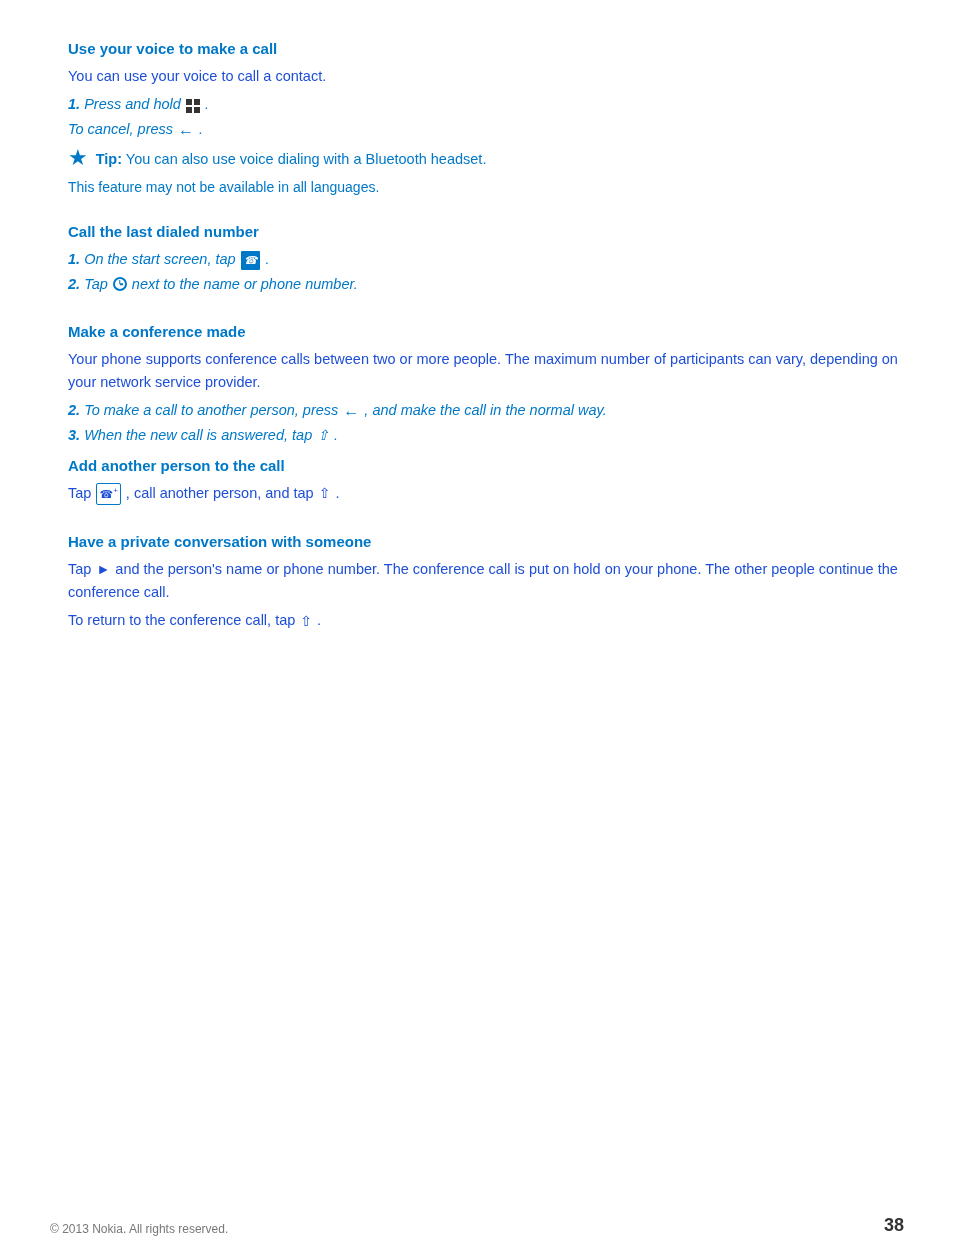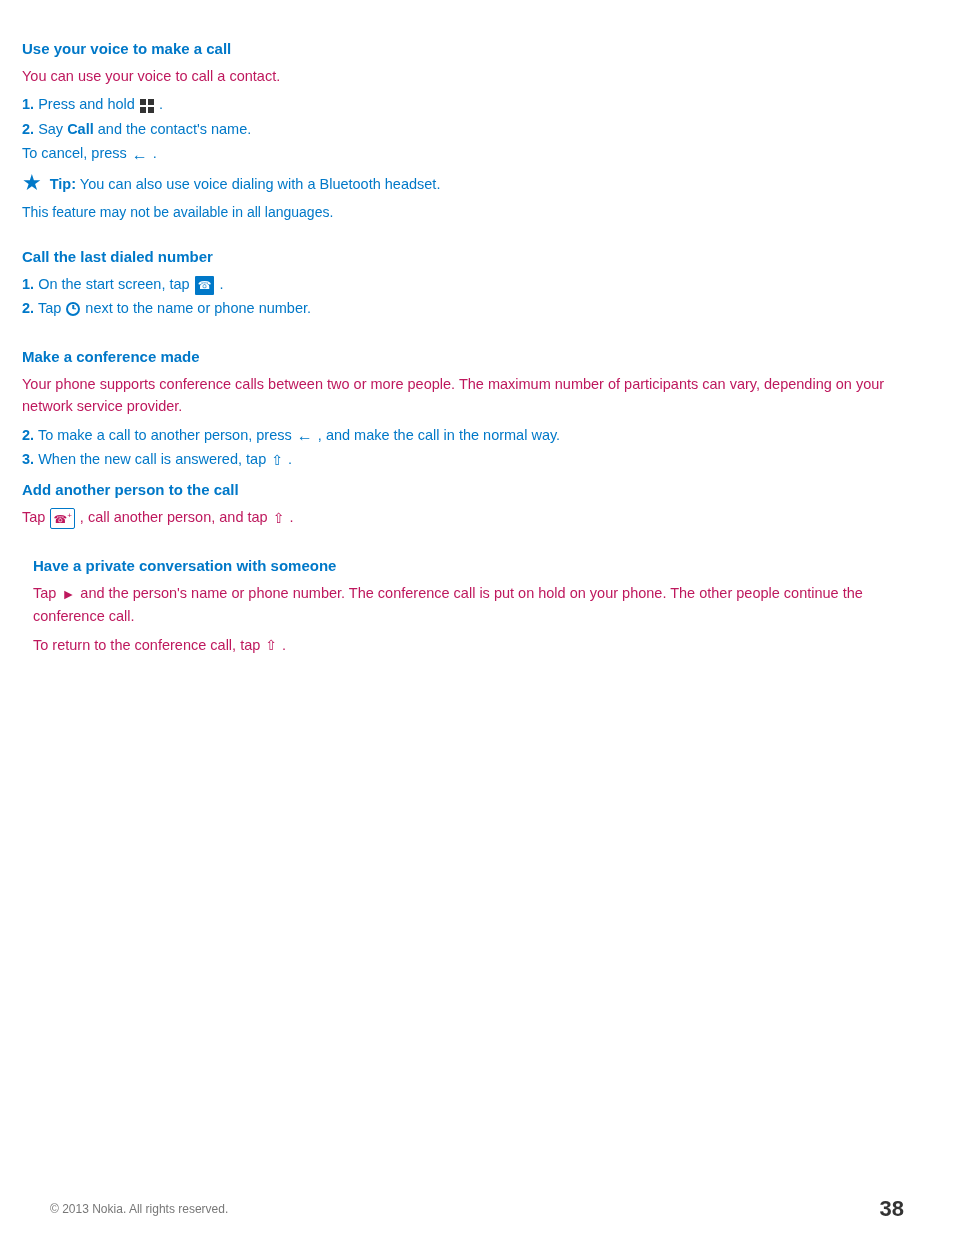--- a/index.html
+++ b/index.html
@@ -6,43 +6,44 @@
     body {
       background: #fff;
       font-family: Arial, 'Helvetica Neue', sans-serif;
       font-size: 15px;
       color: #333;
       width: 954px;
       min-height: 1258px;
       position: relative;
     }
     .page {
-      padding: 40px 50px 60px 22px;
+      padding: 40px 50px 60px 68px;
       max-width: 954px;
     }
     .section {
       margin-bottom: 28px;
     }
     .section-title {
       color: #0078c8;
       font-weight: bold;
       font-size: 15px;
       margin-bottom: 8px;
     }
     .body-text {
-      color: #be185d;
+      color: #1d4ed8;
       font-size: 14.5px;
       line-height: 1.55;
       margin-bottom: 6px;
     }
     .step {
       color: #0078c8;
       font-size: 14.5px;
       line-height: 1.55;
       margin-bottom: 2px;
+      font-style: italic;
     }
     .step strong {
       color: #0078c8;
       font-weight: bold;
     }
     .tip-box {
       display: flex;
       align-items: flex-start;
       margin: 8px 0;
       gap: 8px;
@@ -147,34 +148,34 @@
     }
     
     .icon-arrow-right {
       display: inline-block;
       vertical-align: middle;
       font-size: 14px;
       margin: 0 1px;
     }
     .footer {
       position: absolute;
-      bottom: 36px;
+      bottom: 22px;
       left: 50px;
       right: 50px;
       display: flex;
       justify-content: space-between;
-      align-items: center;
+      align-items: flex-end;
     }
     .footer-copy {
       color: #777;
       font-size: 12px;
     }
     .footer-page {
       color: #333;
-      font-size: 22px;
+      font-size: 18px;
       font-weight: bold;
     }
   </style>
 </head>
 <body>
 
 <div class="page">
 
   <div class="section">
     <div class="section-title">Use your voice to make a call</div>
@@ -185,24 +186,20 @@
       <span> Press and hold </span>
       <span class="icon-windows">
         <span></span>
           <span></span>
           <span></span>
           <span></span>
       </span>
       <span>.</span>
     </div>
 
-    <div class="step">
-      <span><strong>2.</strong></span>
-      <span> Say <strong>Call</strong> and the contact's name.</span>
-    </div>
 
     <div class="step">
       <span>To cancel, press </span>
       <span class="icon-back">←</span>
       <span>.</span>
     </div>
 
     <div class="tip-box">
       <span class="tip-star">★</span>
       <span class="tip-text">
@@ -254,21 +251,21 @@
       <div class="section-title">Add another person to the call</div>
       <div class="body-text">
         <span>Tap </span>
         <span class="icon-add-call" style="border:1.5px solid #0078c8;padding:1px 2px;border-radius:2px;font-size:11px;">☎<sup style="font-size:8px;">+</sup></span>
         <span>, call another person, and tap </span>
         <span class="icon-merge">⇧</span>
         <span>.</span>
       </div>
     </div>
 
-    <div class="section" style="margin-bottom:6px;margin-left:11px;">
+    <div class="section" style="margin-bottom:6px;">
       <div class="section-title">Have a private conversation with someone</div>
       <div class="body-text">
         <span>Tap </span>
         <span class="icon-arrow-right">►</span>
         <span> and the person's name or phone number. The conference call is put on hold on your phone. The other people continue the conference call.</span>
       </div>
       <div class="body-text">
         <span>To return to the conference call, tap </span>
         <span class="icon-merge">⇧</span>
         <span>.</span>

